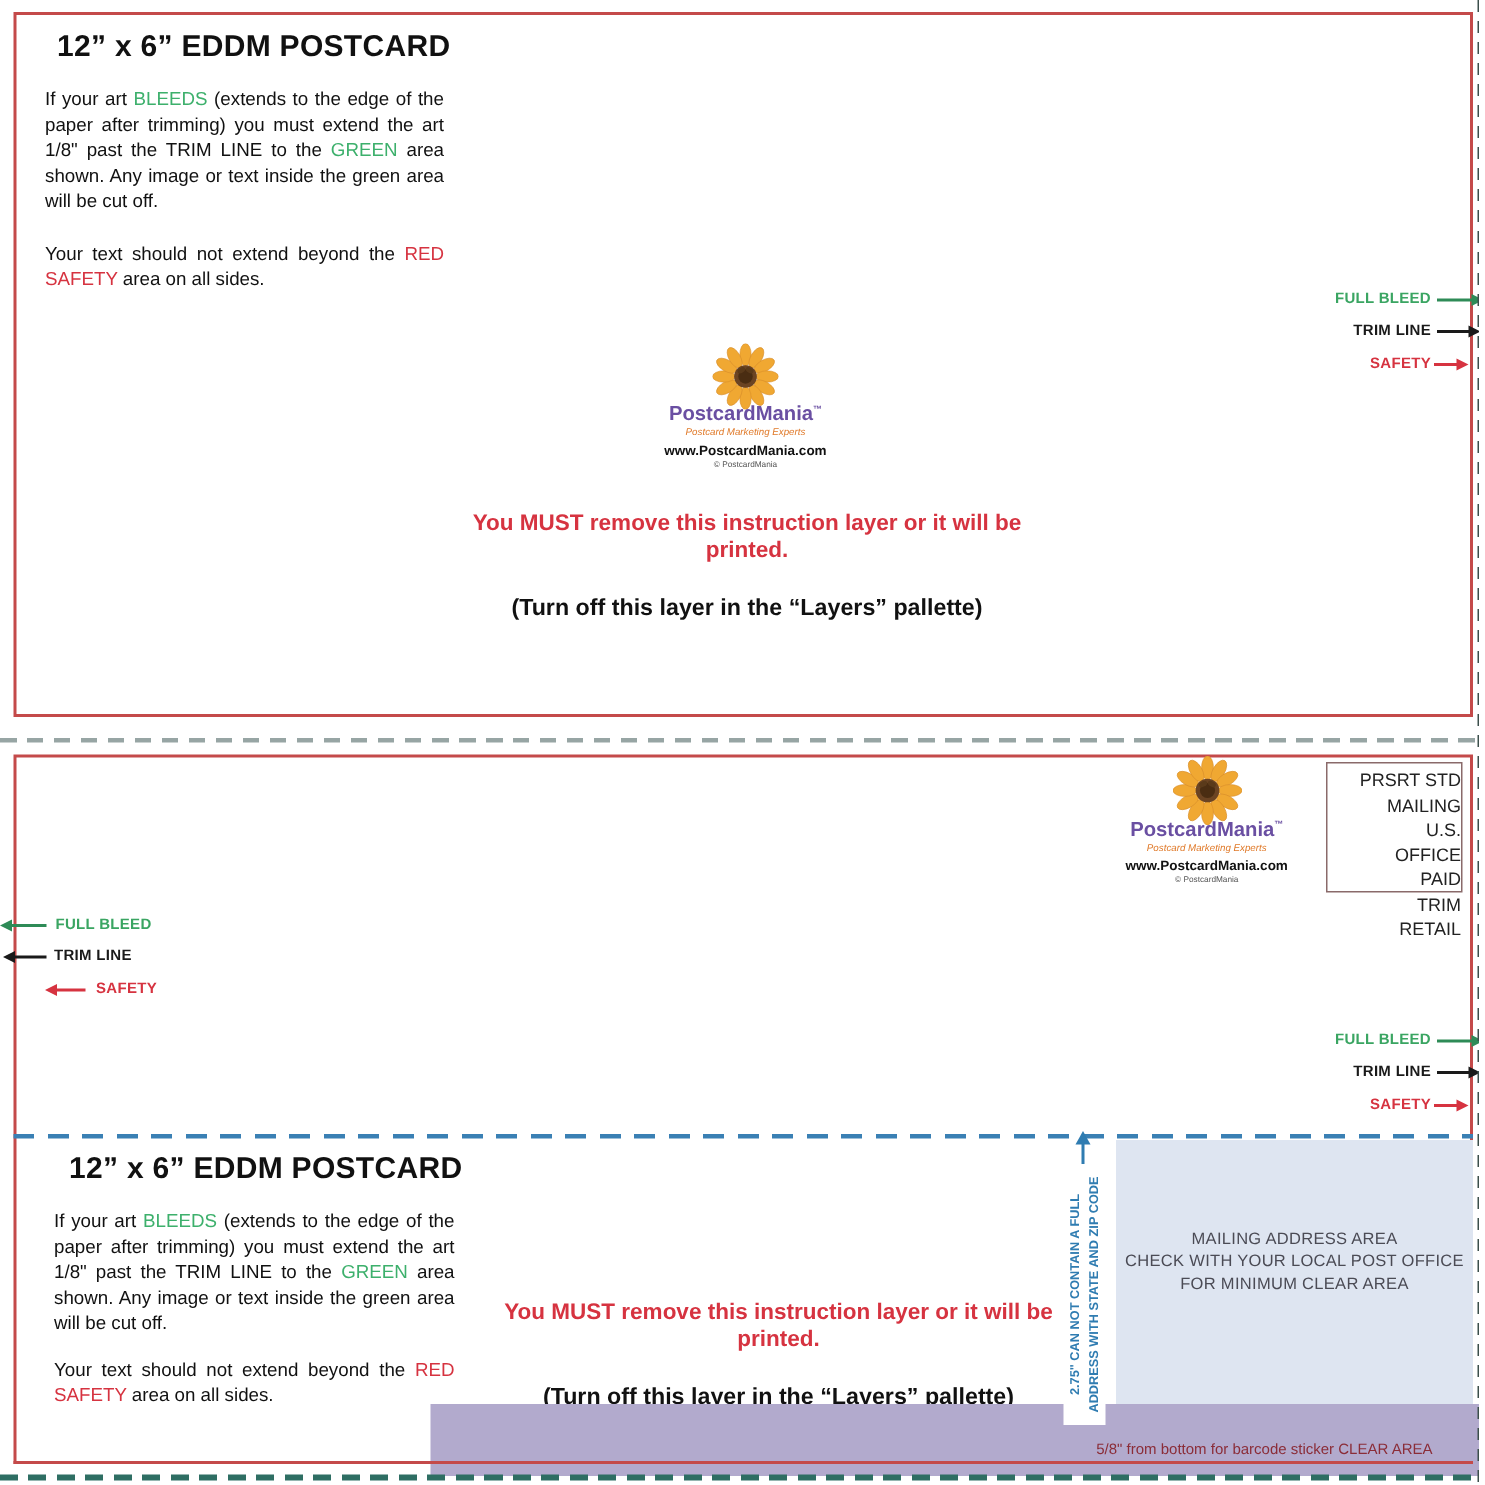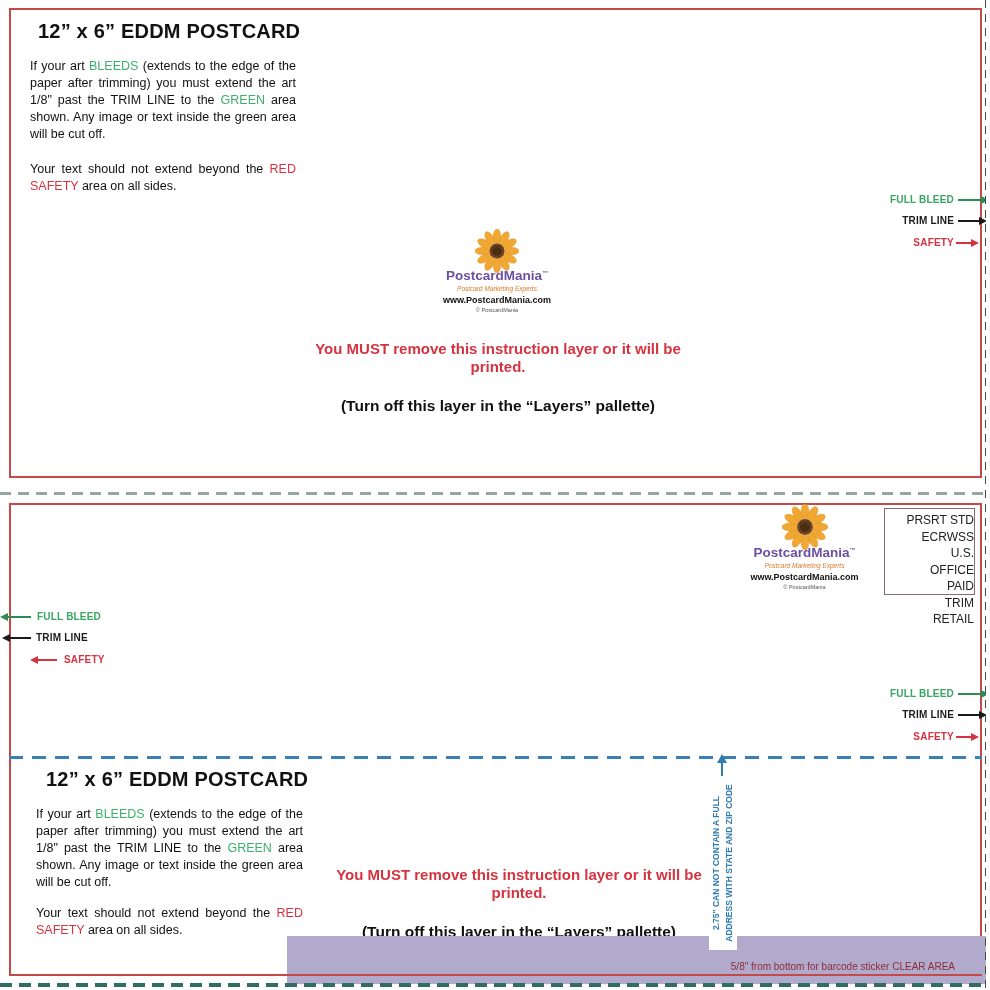--- a/index.html
+++ b/index.html
@@ -125,40 +125,47 @@
       </g>
     </svg>
     <div class="logo-name"><span>PostcardMania</span><span class="tm">™</span></div>
     <div class="logo-tagline">Postcard Marketing Experts</div>
     <div class="logo-site">www.PostcardMania.com</div>
     <div class="logo-copy">© PostcardMania</div>
   </div>
 
   <div class="stamp" style="left:884px;top:508px;width:91px;height:87px;">
     <div>PRSRT STD</div>
-    <div>ECRWSS</div>
+    <div>MAILING</div>
     <div>U.S. OFFICE</div>
     <div class="bold">PAID</div>
     <div>TRIM RETAIL</div>
   </div>
 
   <div class="harr head-l" style="left:7px;top:616px;width:24px;color:#2e8b57;"></div>
   <div class="guide-label" style="left:37px;top:611px;color:#3aa562;">FULL BLEED</div>
   <div class="harr head-l" style="left:9px;top:637px;width:22px;color:#1a1a1a;"></div>
   <div class="guide-label" style="left:36px;top:632px;color:#1a1a1a;">TRIM LINE</div>
   <div class="harr head-l" style="left:37px;top:659px;width:20px;color:#d63340;"></div>
   <div class="guide-label" style="left:64px;top:654px;color:#d63340;">SAFETY</div>
 
   <div class="guide-label right" style="left:858px;top:688px;width:96px;color:#3aa562;">FULL BLEED</div>
   <div class="harr head-r" style="left:958px;top:693px;width:24px;color:#2e8b57;"></div>
   <div class="guide-label right" style="left:858px;top:709px;width:96px;color:#1a1a1a;">TRIM LINE</div>
   <div class="harr head-r" style="left:958px;top:714px;width:22px;color:#1a1a1a;"></div>
   <div class="guide-label right" style="left:858px;top:731px;width:96px;color:#d63340;">SAFETY</div>
   <div class="harr head-r" style="left:956px;top:736px;width:16px;color:#d63340;"></div>
 
+  <div class="mailing-box" style="left:744px;top:760px;width:238px;height:176px;z-index:1;">
+    <div class="mailing-text">
+      <div>MAILING ADDRESS AREA</div>
+      <div>CHECK WITH YOUR LOCAL POST OFFICE</div>
+      <div>FOR MINIMUM CLEAR AREA</div>
+    </div>
+  </div>
 
   <div class="dash-h" style="left:9px;top:756px;width:973px;height:3px;background-image:repeating-linear-gradient(90deg,#3a80b4 0 14px,transparent 14px 23px);z-index:2;"></div>
 
   <div class="card-title" style="left:46px;top:768px;">12” x 6” EDDM POSTCARD</div>
 
   <p class="para" style="left:36px;top:806px;width:267px;"><span>If your art </span><span class="green">BLEEDS</span><span> (extends to the edge of the paper after trimming) you must extend the art 1/8" past the TRIM LINE to the </span><span class="green">GREEN</span><span> area shown. Any image or text inside the green area will be cut off.</span></p>
 
   <p class="para" style="left:36px;top:905px;width:267px;"><span>Your text should not extend beyond the </span><span class="redword">RED SAFETY</span><span> area on all sides.</span></p>
 
   <div class="warn" style="left:330px;top:866px;width:378px;">You MUST remove this instruction layer or it will be printed.</div>

